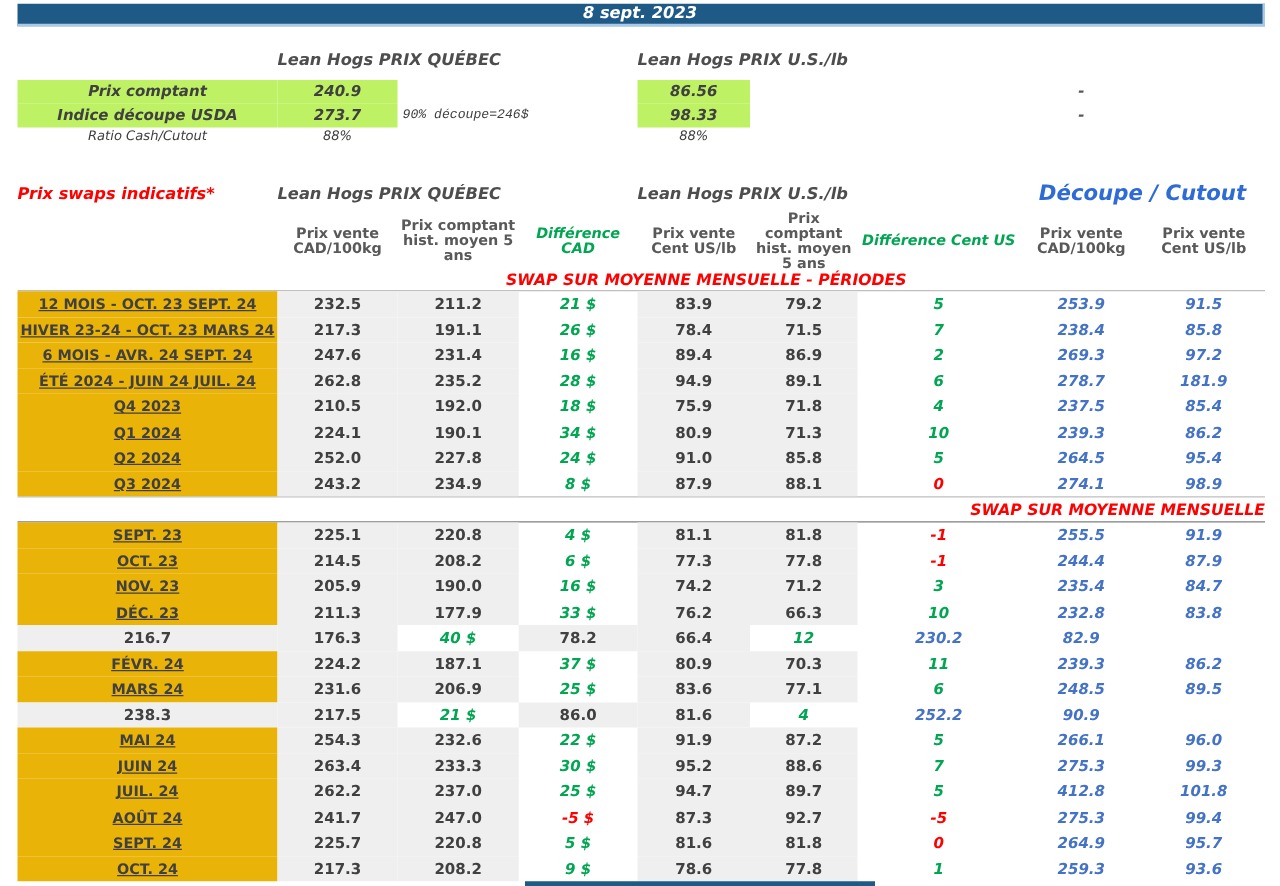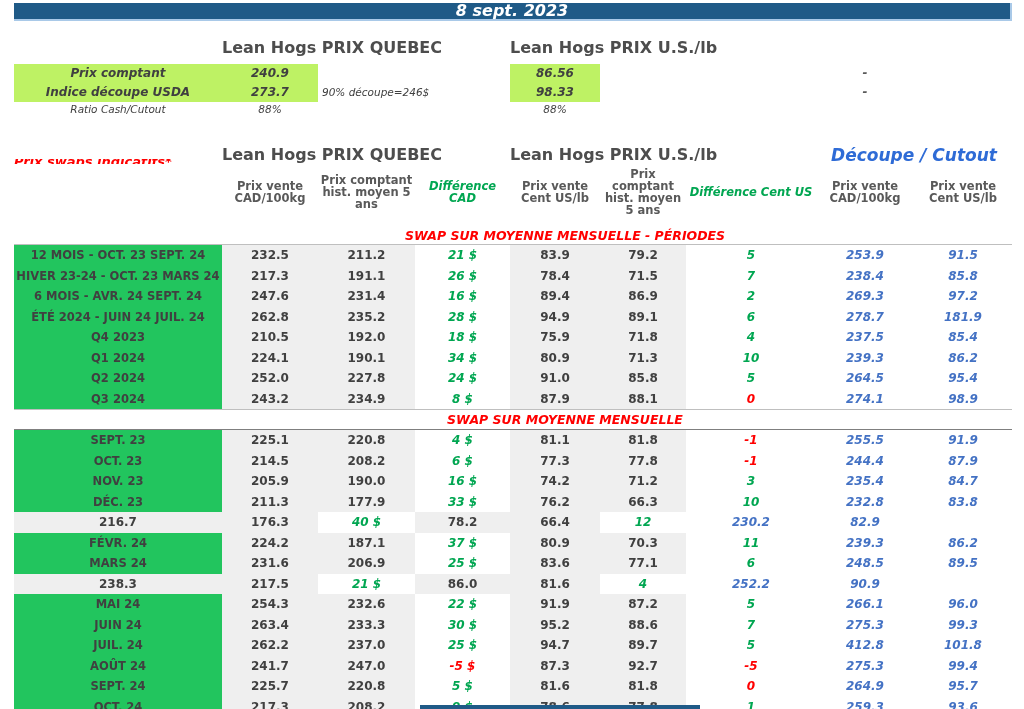--- a/index.html
+++ b/index.html
@@ -5,57 +5,57 @@
   * { box-sizing: border-box; margin: 0; padding: 0; }
   html,body { background:#fff; }
   body { width:1024px; height:709px; position:relative; overflow:hidden;
          font-family:"DejaVu Sans", sans-serif; color:#404040; }
 
   .sheet { position:absolute; left:14px; top:0; width:998px; }
 
   
   .datebar { margin-top:3px; height:18px; background:#1F5A87;
              border-bottom:2px solid #A9C9E8; border-right:2px solid #A9C9E8;
-             color:#fff; font-weight:bold; font-style:italic; font-size:16px;
+             color:#fff; font-weight:bold; font-style:italic; font-size:13px;
              text-align:center; line-height:16px; }
 
   
   .grid { display:grid; grid-template-columns:208px 96px 97px 95px 90px 86px 130px 98px 98px; }
   .cell { display:flex; align-items:center; justify-content:center; text-align:center;
           font-size:12px; font-weight:bold; line-height:1.05; overflow:hidden; }
 
   
   .spot-titles { margin-top:19px; height:17px; }
-  .hogs-title { font-weight:bold; font-size:16px; color:#4d4d4d; }
+  .hogs-title { font-style:italic; font-weight:bold; font-size:13px; color:#4d4d4d; }
   .spot-row { height:19px; }
   .spot-row .cell { font-style:italic; }
   .g { background:#bef264; }
   .spot-label { justify-content:center; font-size:12px; }
-  .note { justify-content:flex-start; font-weight:normal; font-size:10.5px; padding-left:4px; }
+  .note { justify-content:flex-start; font-weight:normal; font-size:10.5px; padding-left:4px;font-family:Liberation Mono, monospace; }
   .ratio-row { height:16px; }
   .ratio-row .cell { font-weight:normal; font-style:italic; font-size:10.5px; }
   .dash { font-weight:bold; color:#595959; }
 
   
   .swaps-head { margin-top:29px; height:17px; }
-  .red-it { color:#FF0000; font-weight:bold; font-style:italic; font-size:13px;margin-top:12px; }
+  .red-it { color:#FF0000; font-weight:bold; font-style:italic; font-size:13px; }
   .blue-head { color:#2E6BD6; font-weight:bold; font-style:italic; font-size:17px; text-align:center; }
 
   .colheads { margin-top:4px; min-height:48px; }
   .colheads .cell { color:#595959; font-size:11.5px; font-weight:bold; padding:0 2px; }
   .colheads .diffh { color:#00A651; font-style:italic; }
 
   .sec-title { height:16px; text-align:center; font-size:12.5px; padding-left:104px; }
-  .sec-title.second { margin-top:2px; height:17px; }
+  .sec-title.second { margin-top:2px; height:17px;text-align:right; }
 
   .rows-block .trow { height:20.5px; }
   .rows-block { border-top:1px solid #BFBFBF; border-bottom:1px solid #BFBFBF; }
   .rows-block.monthly { border-top:1.5px solid #7F7F7F; border-bottom:0; }
 
-  .trow .c0 { background:#22c55e; font-size:11.5px; }
+  .trow .c0 { background:#eab308; font-size:11.5px;text-decoration:underline; }
   .trow .c1, .trow .c2, .trow .c4, .trow .c5 { background:#EFEFEF; }
   .trow .c1, .trow .c2, .trow .c4, .trow .c5 { color:#404040; }
   .pos { color:#00A651; font-style:italic;text-align:right; }
   .neg { color:#FF0000; font-style:italic; }
   .trow .c7, .trow .c8 { color:#4472C4; font-style:italic; }
 
   
   .bottom-strip { position:absolute; left:420px; top:705px; width:280px; height:4px; background:#1F5A87; }
 </style>
 </head>

